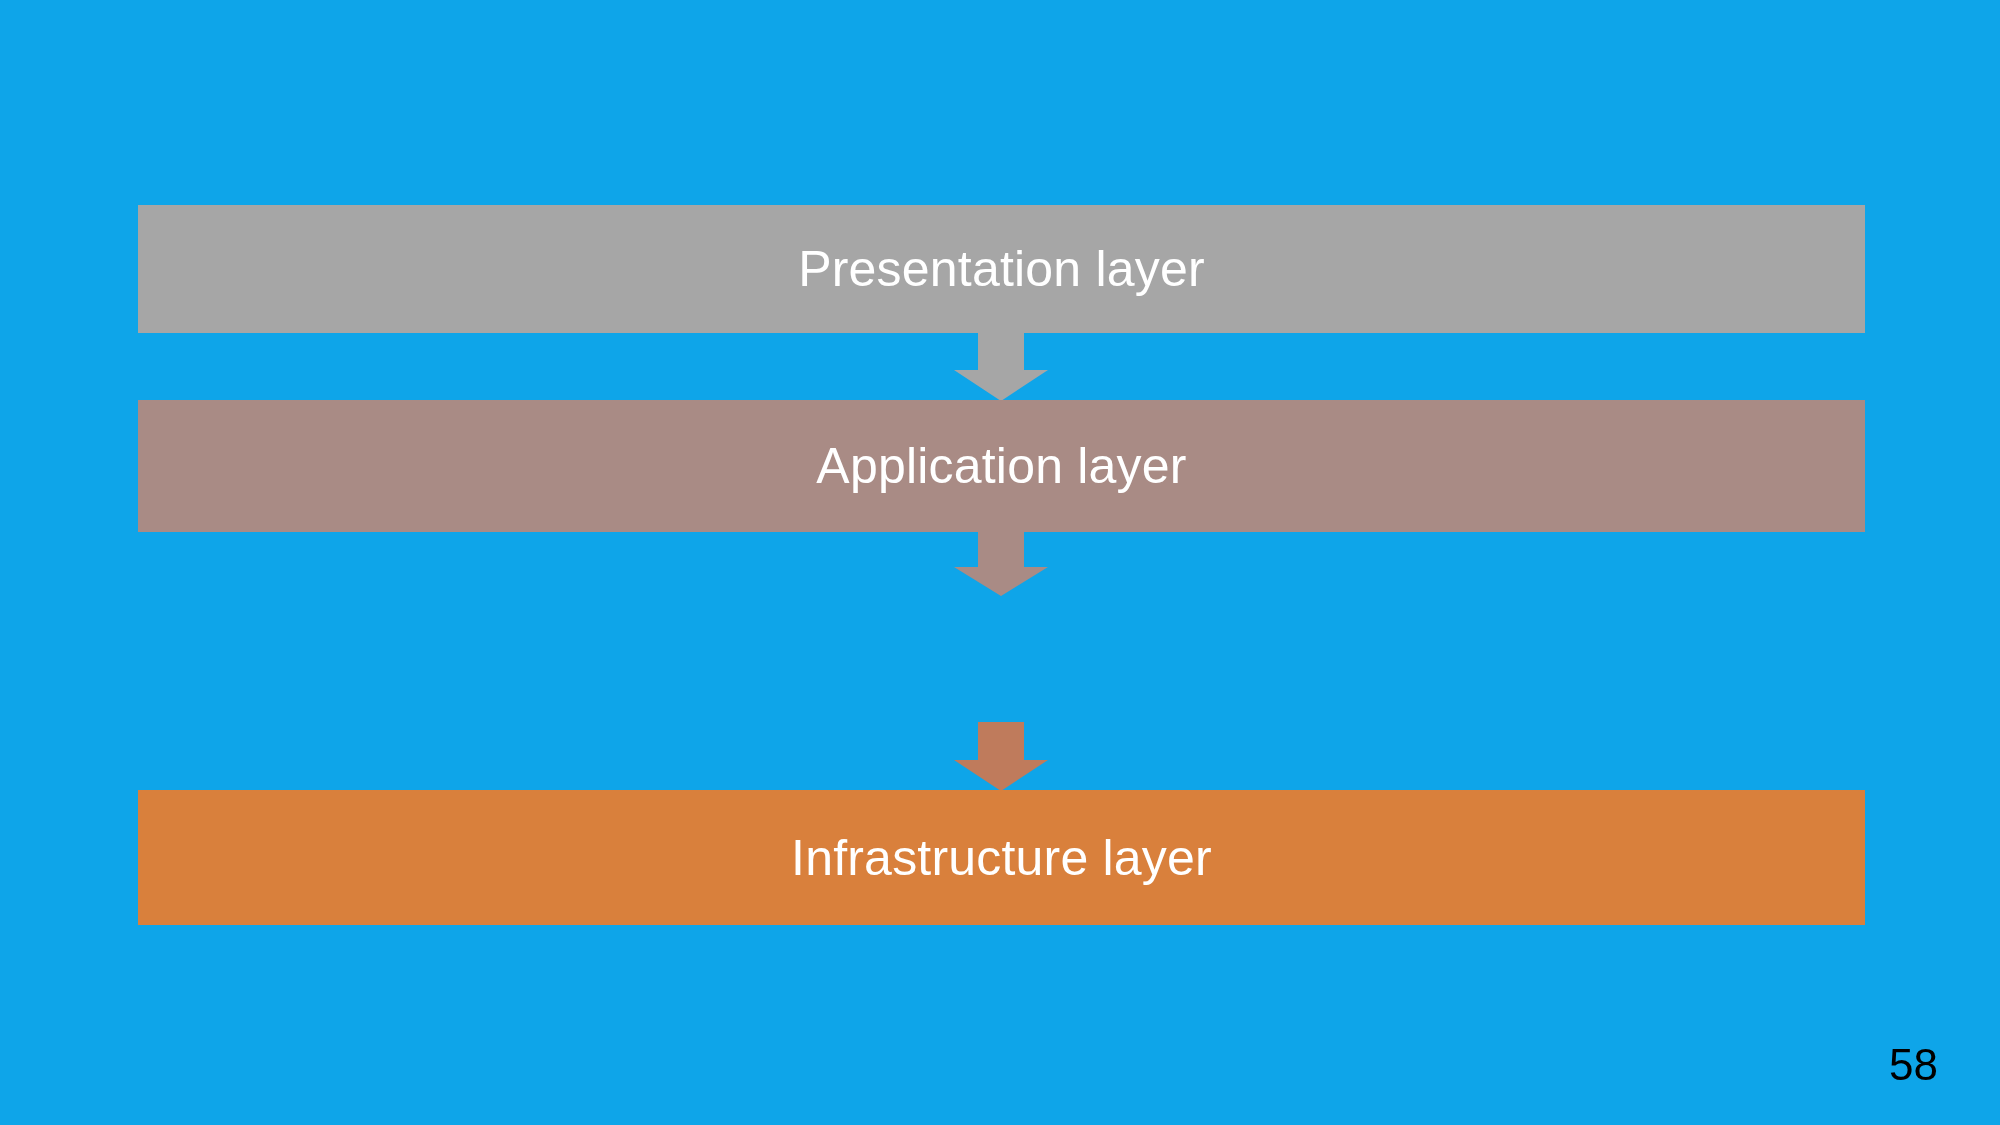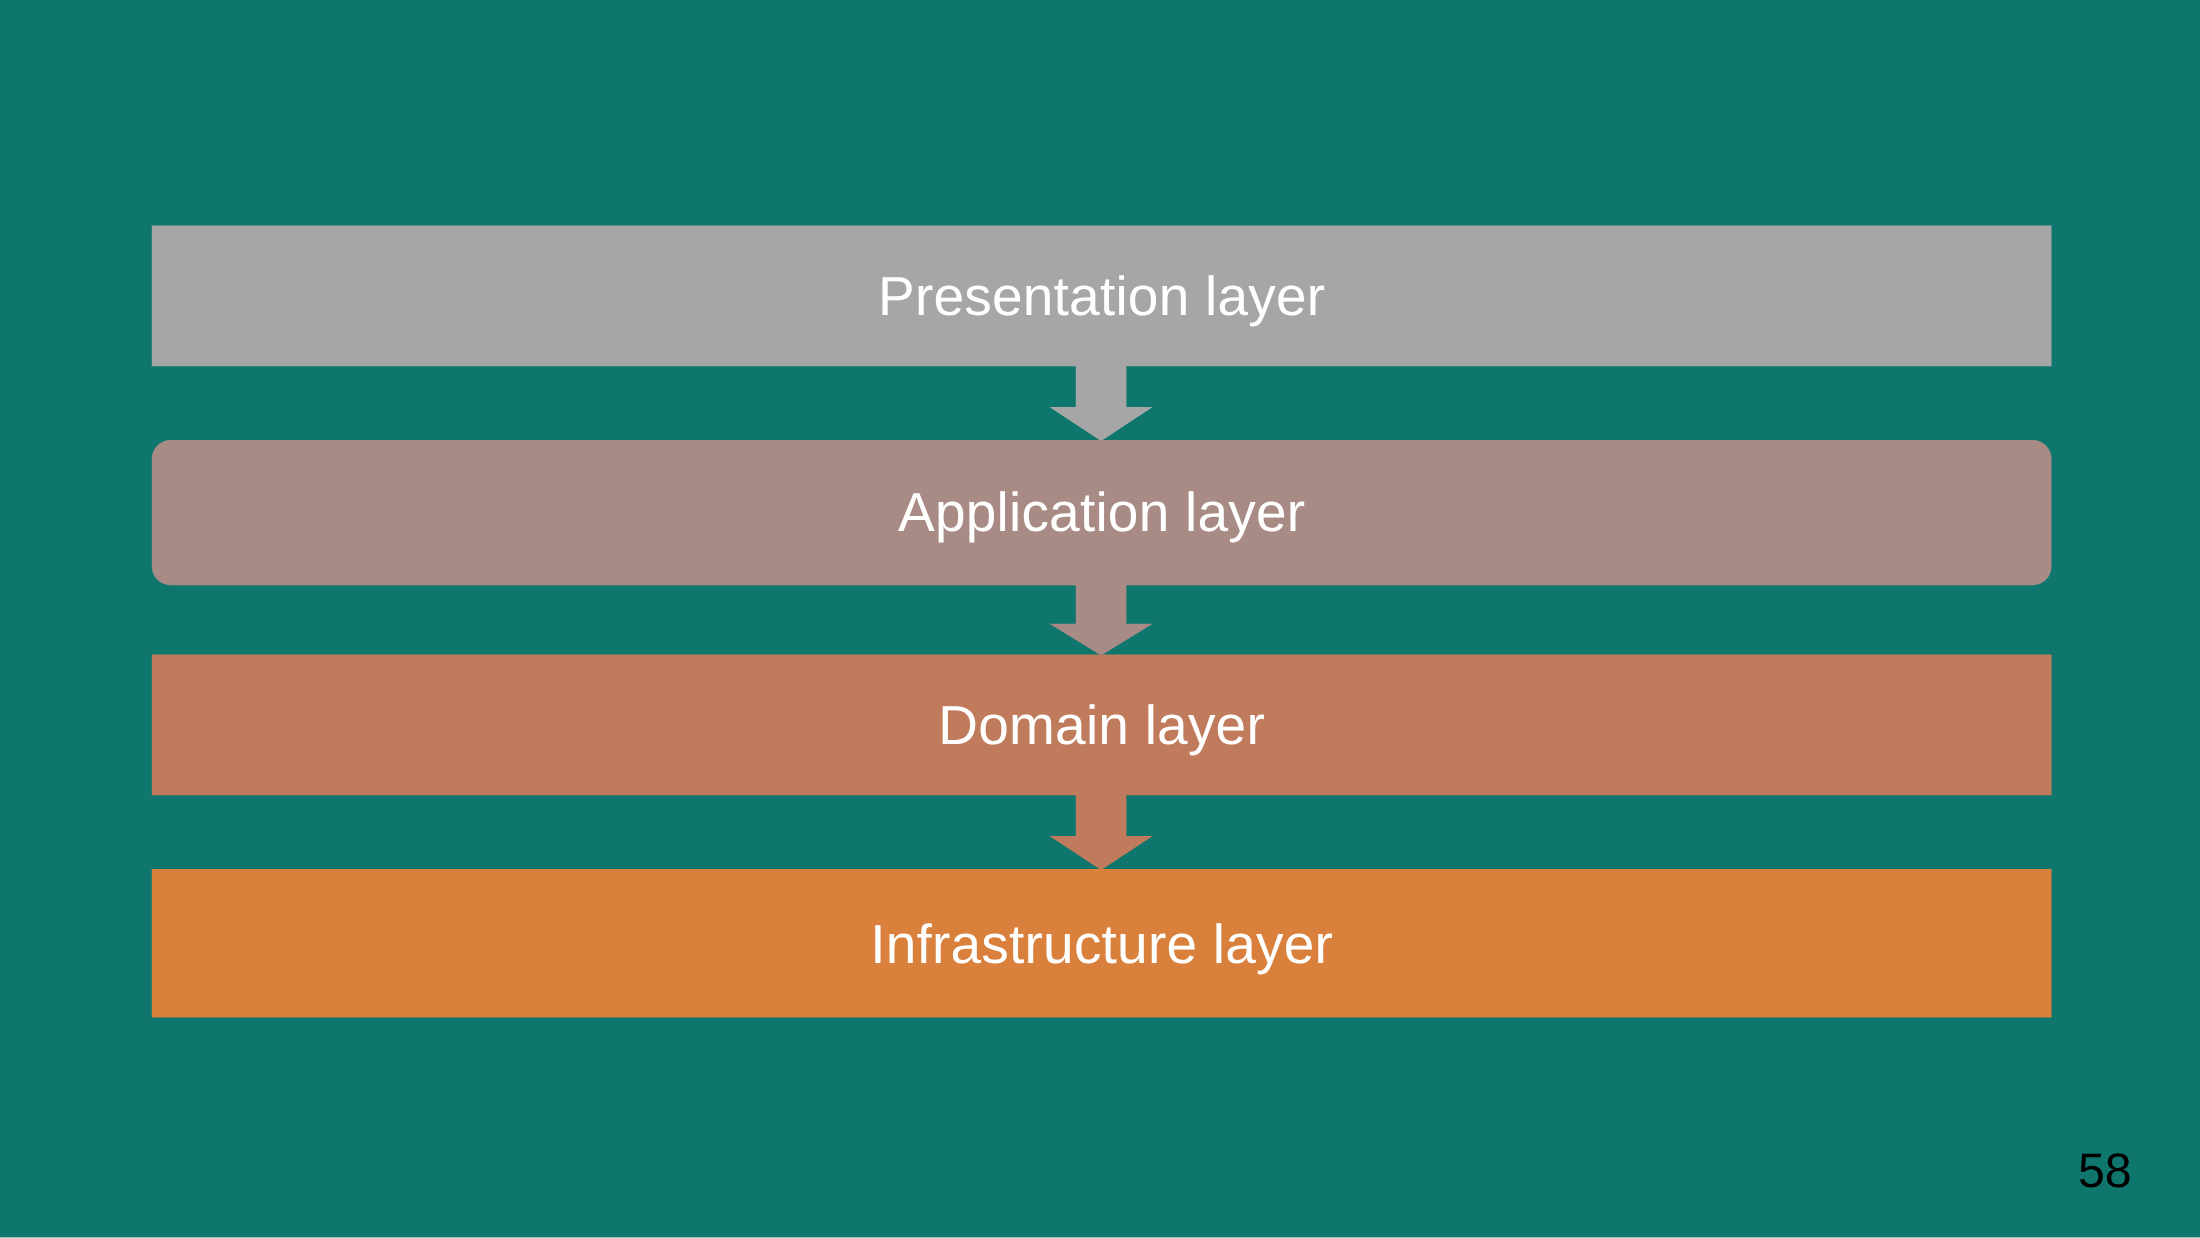--- a/index.html
+++ b/index.html
@@ -44,21 +44,21 @@
     font-family: "Liberation Sans", sans-serif;
     font-size: 50px;
     font-weight: 400;
     line-height: 1;
     letter-spacing: 0.2px;
     white-space: nowrap;
     text-align: center;
   }
 
   .bar-1 { top: 205px; height: 128px; }
-  .bar-2 { top: 400px; height: 132px; border-radius: 17px; }
+  .bar-2 { top: 400px; height: 132px; }
   .bar-3 { top: 595px; height: 128px; }
   .bar-4 { top: 790px; height: 135px; }
 
   
   .connector {
     position: absolute;
     left: 954px;
     width: 94px;
   }
   .connector svg {
@@ -79,21 +79,21 @@
     color: #000000;
     font-family: "Liberation Sans", sans-serif;
     font-size: 44px;
     font-weight: 400;
     line-height: 1;
   }
 </style>
 </head>
 <body>
 
-<div id="slide" style="background-color: #0f766e;">
+<div id="slide" style="background-color: #0ea5e9;">
 
   <div class="layer-stack">
 
     <div class="layer-bar bar-1" style="background-color: rgb(166, 166, 166);">
       <span class="layer-label" style="color: rgb(255, 255, 255);">Presentation layer</span>
     </div>
 
     <div class="connector conn-1">
       <svg viewBox="0 0 94 69" preserveAspectRatio="none" aria-hidden="true">
         <polygon class="arrow-shape" points="24,0 70,0 70,38 94,38 47,69 0,38 24,38" fill="#a6a6a6"></polygon>
@@ -103,23 +103,20 @@
     <div class="layer-bar bar-2" style="background-color: rgb(169, 139, 133);">
       <span class="layer-label" style="color: rgb(255, 255, 255);">Application layer</span>
     </div>
 
     <div class="connector conn-2">
       <svg viewBox="0 0 94 65" preserveAspectRatio="none" aria-hidden="true">
         <polygon class="arrow-shape" points="24,0 70,0 70,36 94,36 47,65 0,36 24,36" fill="#a98b85"></polygon>
       </svg>
     </div>
 
-    <div class="layer-bar bar-3" style="background-color: rgb(191, 123, 92);">
-      <span class="layer-label" style="color: rgb(255, 255, 255);">Domain layer</span>
-    </div>
 
     <div class="connector conn-3">
       <svg viewBox="0 0 94 69" preserveAspectRatio="none" aria-hidden="true">
         <polygon class="arrow-shape" points="24,0 70,0 70,38 94,38 47,69 0,38 24,38" fill="#bf7b5c"></polygon>
       </svg>
     </div>
 
     <div class="layer-bar bar-4" style="background-color: rgb(217, 128, 60);">
       <span class="layer-label" style="color: rgb(255, 255, 255);">Infrastructure layer</span>
     </div>

